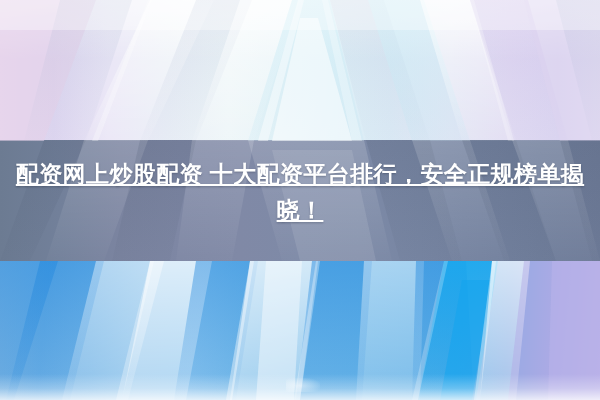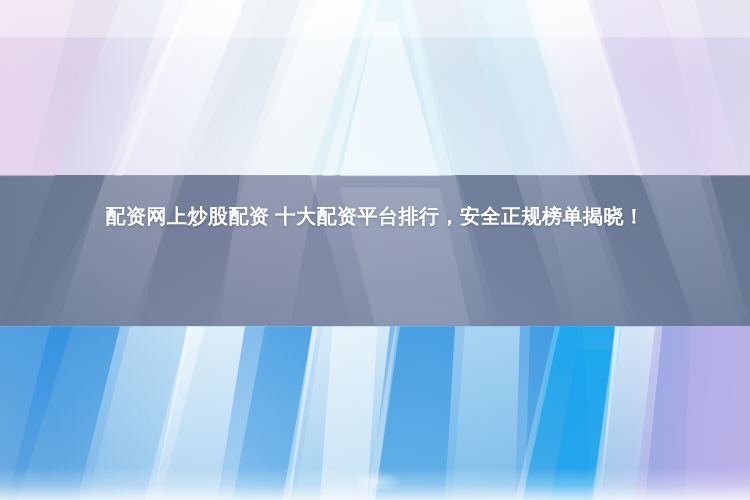--- a/index.html
+++ b/index.html
@@ -111,27 +111,28 @@
     top: 156px;
     width: 600px;
     text-align: center;
     z-index: 6;
   }
   #headline {
     display: block;
     margin: 0;
     padding: 0 6px;
     font-family: "Liberation Sans", "DejaVu Sans", sans-serif;
-    font-size: 16px;
+    font-size: 23px;
     line-height: 36px;
     font-weight: 700;
     color: #ffffff;
     letter-spacing: 0.4px;
     white-space: pre-wrap;
     text-shadow: 0 1px 2px rgba(40,48,70,0.35);
+    text-decoration: underline;
   }
 
   
   #watermark {
     position: absolute;
     left: 286px;
     top: 378px;
     width: 34px;
     height: 14px;
     z-index: 5;

